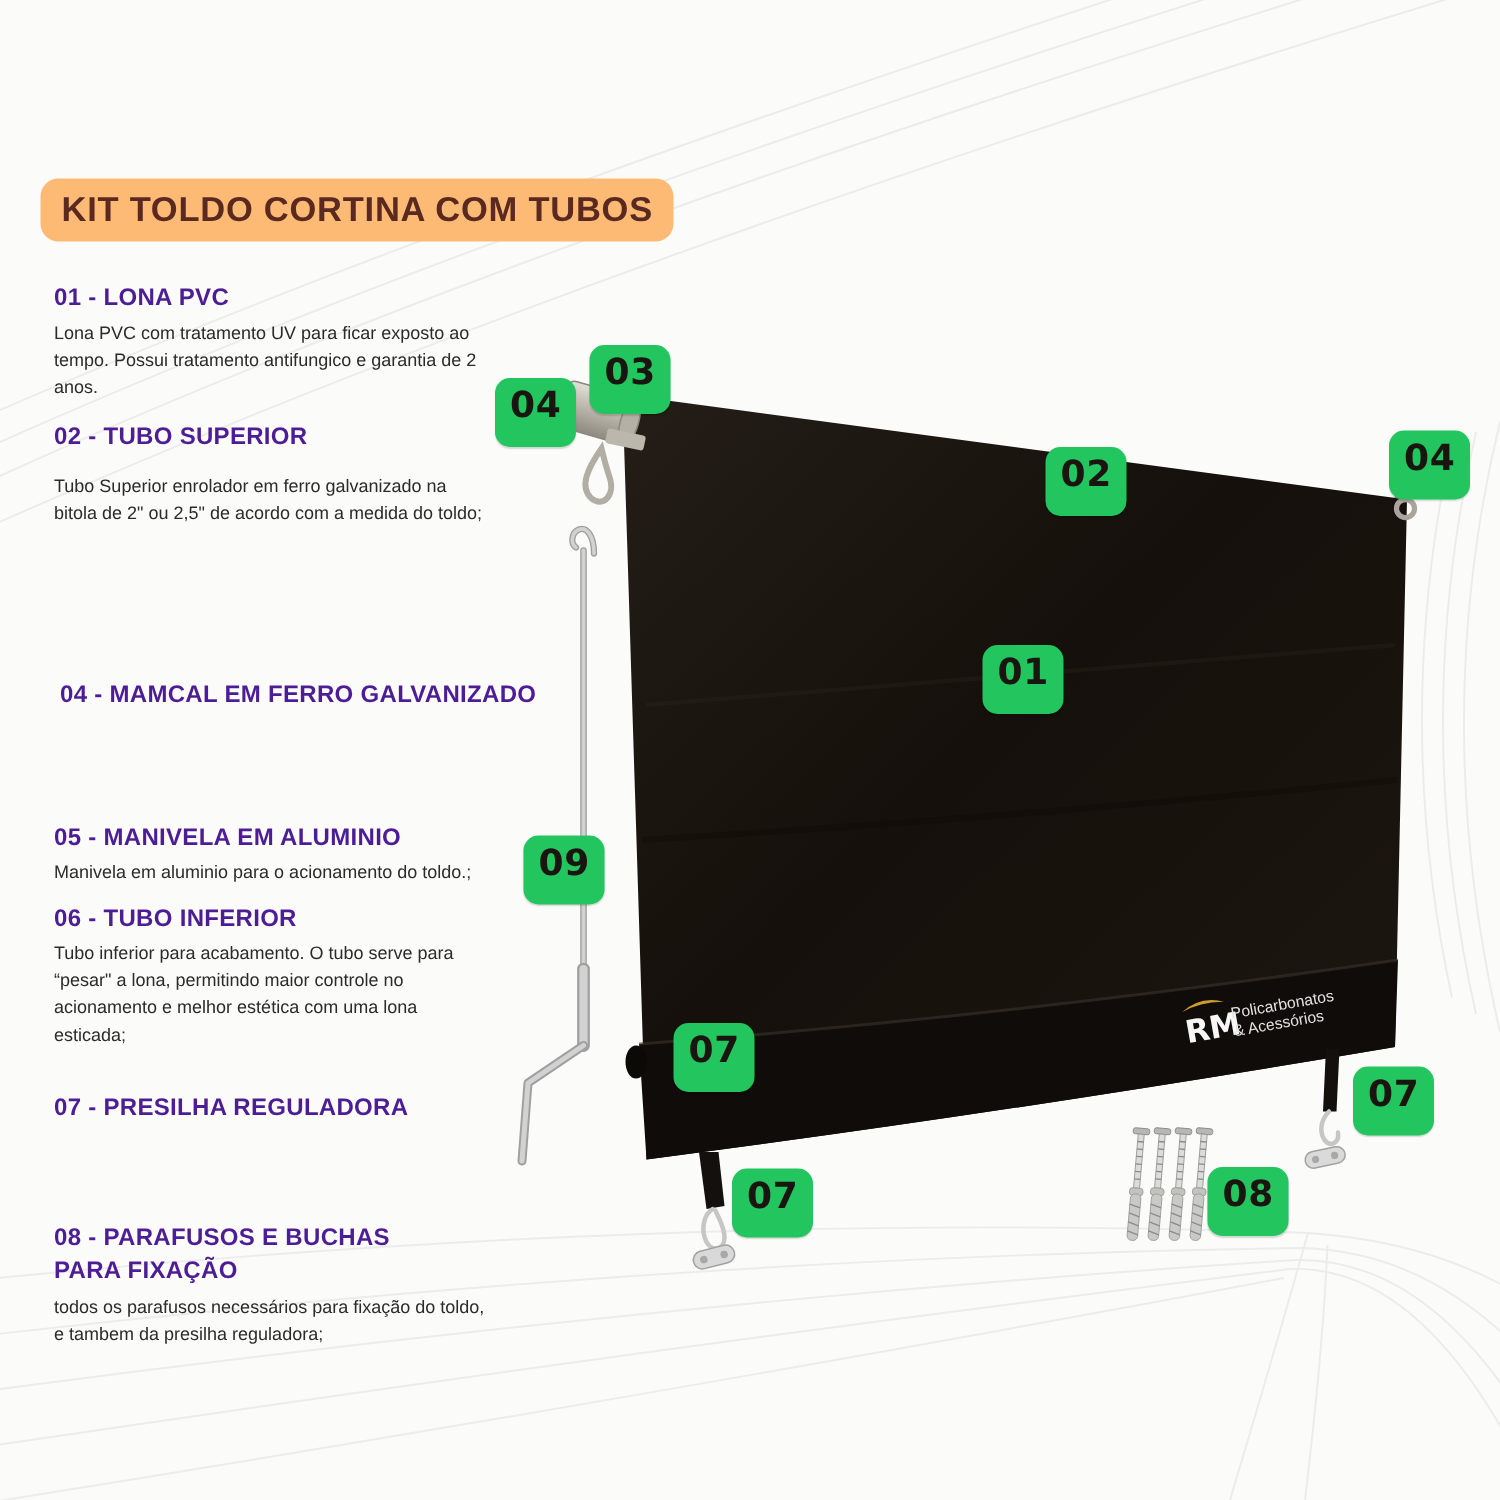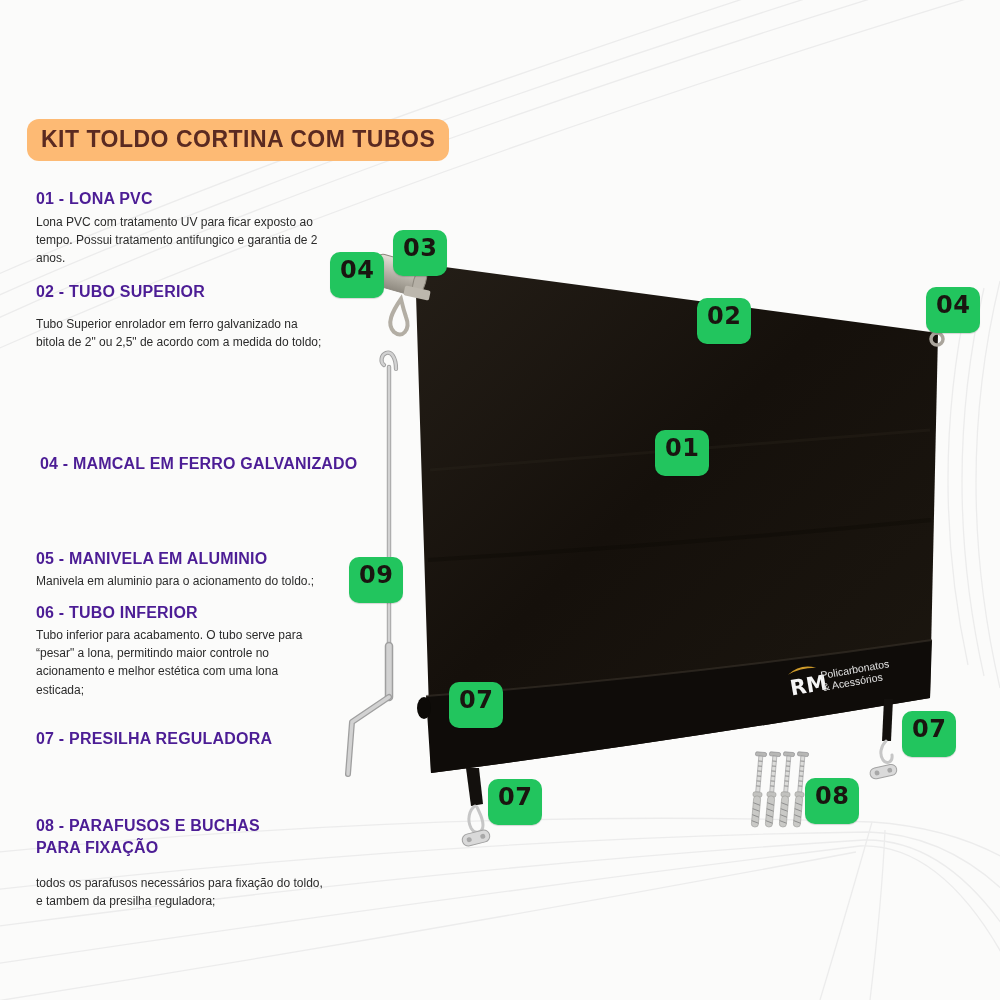--- a/index.html
+++ b/index.html
@@ -31,21 +31,21 @@
   .section p{
     margin:0;font-size:12px;line-height:1.52;color:#2b2b2b;white-space:pre-line;
   }
   .s01{top:190px}
   .s02{top:283px}.s02 h3{margin-bottom:14px}
   .s03{top:371px}.s03 h3{margin-bottom:7px}
   .s04{top:455px;padding-left:4px}.s04 h3{margin-bottom:9px}
   .s05{top:550px}.s05 h3{margin-bottom:4px}
   .s06{top:604px}.s06 h3{margin-bottom:4px}
   .s07{top:730px}.s07 h3{margin-bottom:8px}
-  .s08{top:815px}.s08 h3{margin-bottom:16px;line-height:1.35}
+  .s08{top:815px}.s08 h3{margin-bottom:4px;line-height:1.35}
 
   
   .badge{
     position:absolute;z-index:3;
     background:#22c55e;color:#1a1510;
     font-family:"DejaVu Sans", sans-serif;
     font-weight:bold;font-size:24px;letter-spacing:.5px;
     padding:4px 10px 14px 10px;border-radius:10px;
     box-shadow:0 1px 1px rgba(0,0,0,.15);
   }

